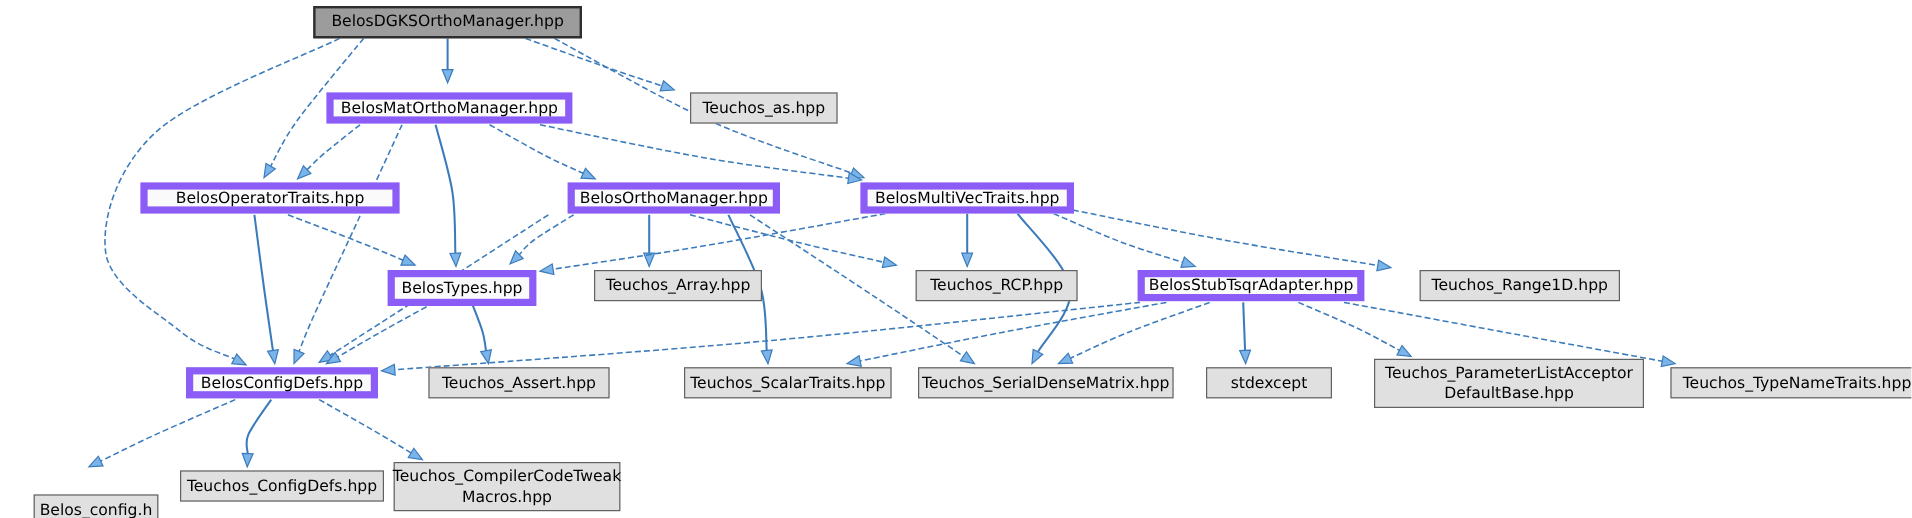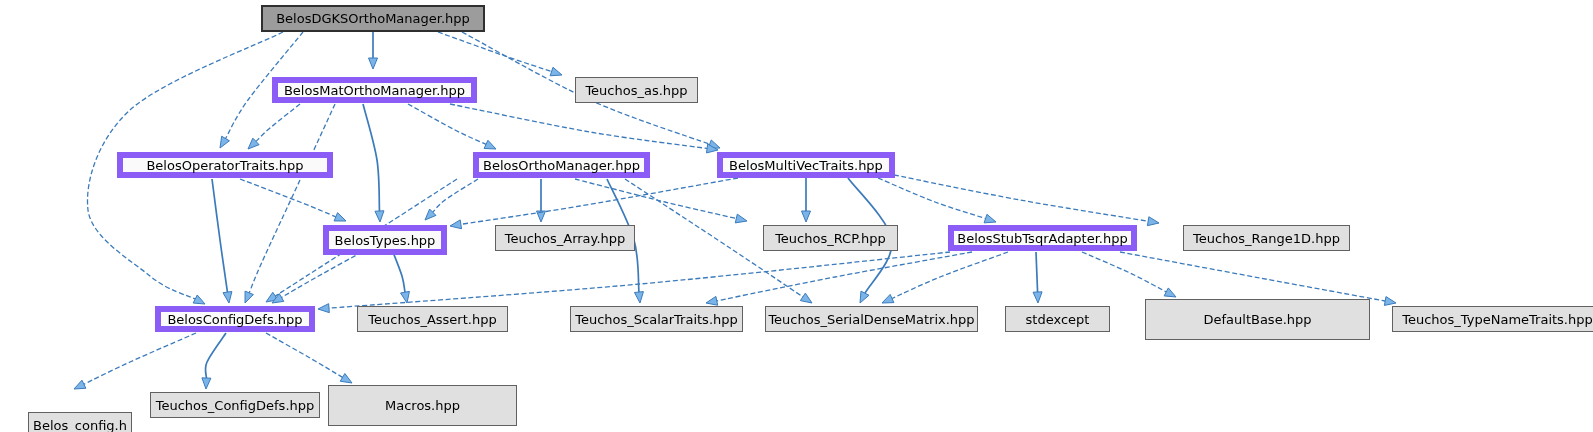--- a/index.html
+++ b/index.html
@@ -130,28 +130,30 @@
       <div class="node external" style="left: 545px; top: 306px; width: 173px; height: 26px;">
         <span>Teuchos_ScalarTraits.hpp</span>
       </div>
       <div class="node external" style="left: 740px; top: 306px; width: 213px; height: 26px;">
         <span>Teuchos_SerialDenseMatrix.hpp</span>
       </div>
       <div class="node external" style="left: 980px; top: 306px; width: 105px; height: 26px;">
         <span>stdexcept</span>
       </div>
       <div class="node external" style="left: 1120px; top: 299px; width: 225px; height: 41px;">
+        <span>Teuchos_ParameterListAcceptor</span>
         <span>DefaultBase.hpp</span>
       </div>
       <div class="node external" style="left: 1367px; top: 306px; width: 211px; height: 26px;">
         <span>Teuchos_TypeNameTraits.hpp</span>
       </div>
       <div class="node external" style="left: 3px; top: 412px; width: 104px; height: 26px;">
         <span>Belos_config.h</span>
       </div>
       <div class="node external" style="left: 125px; top: 392px; width: 170px; height: 26px;">
         <span>Teuchos_ConfigDefs.hpp</span>
       </div>
       <div class="node external" style="left: 303px; top: 385px; width: 189px; height: 41px;">
+        <span>Teuchos_CompilerCodeTweak</span>
         <span>Macros.hpp</span>
       </div>
     </div>
 </div>
 
 </body></html>

